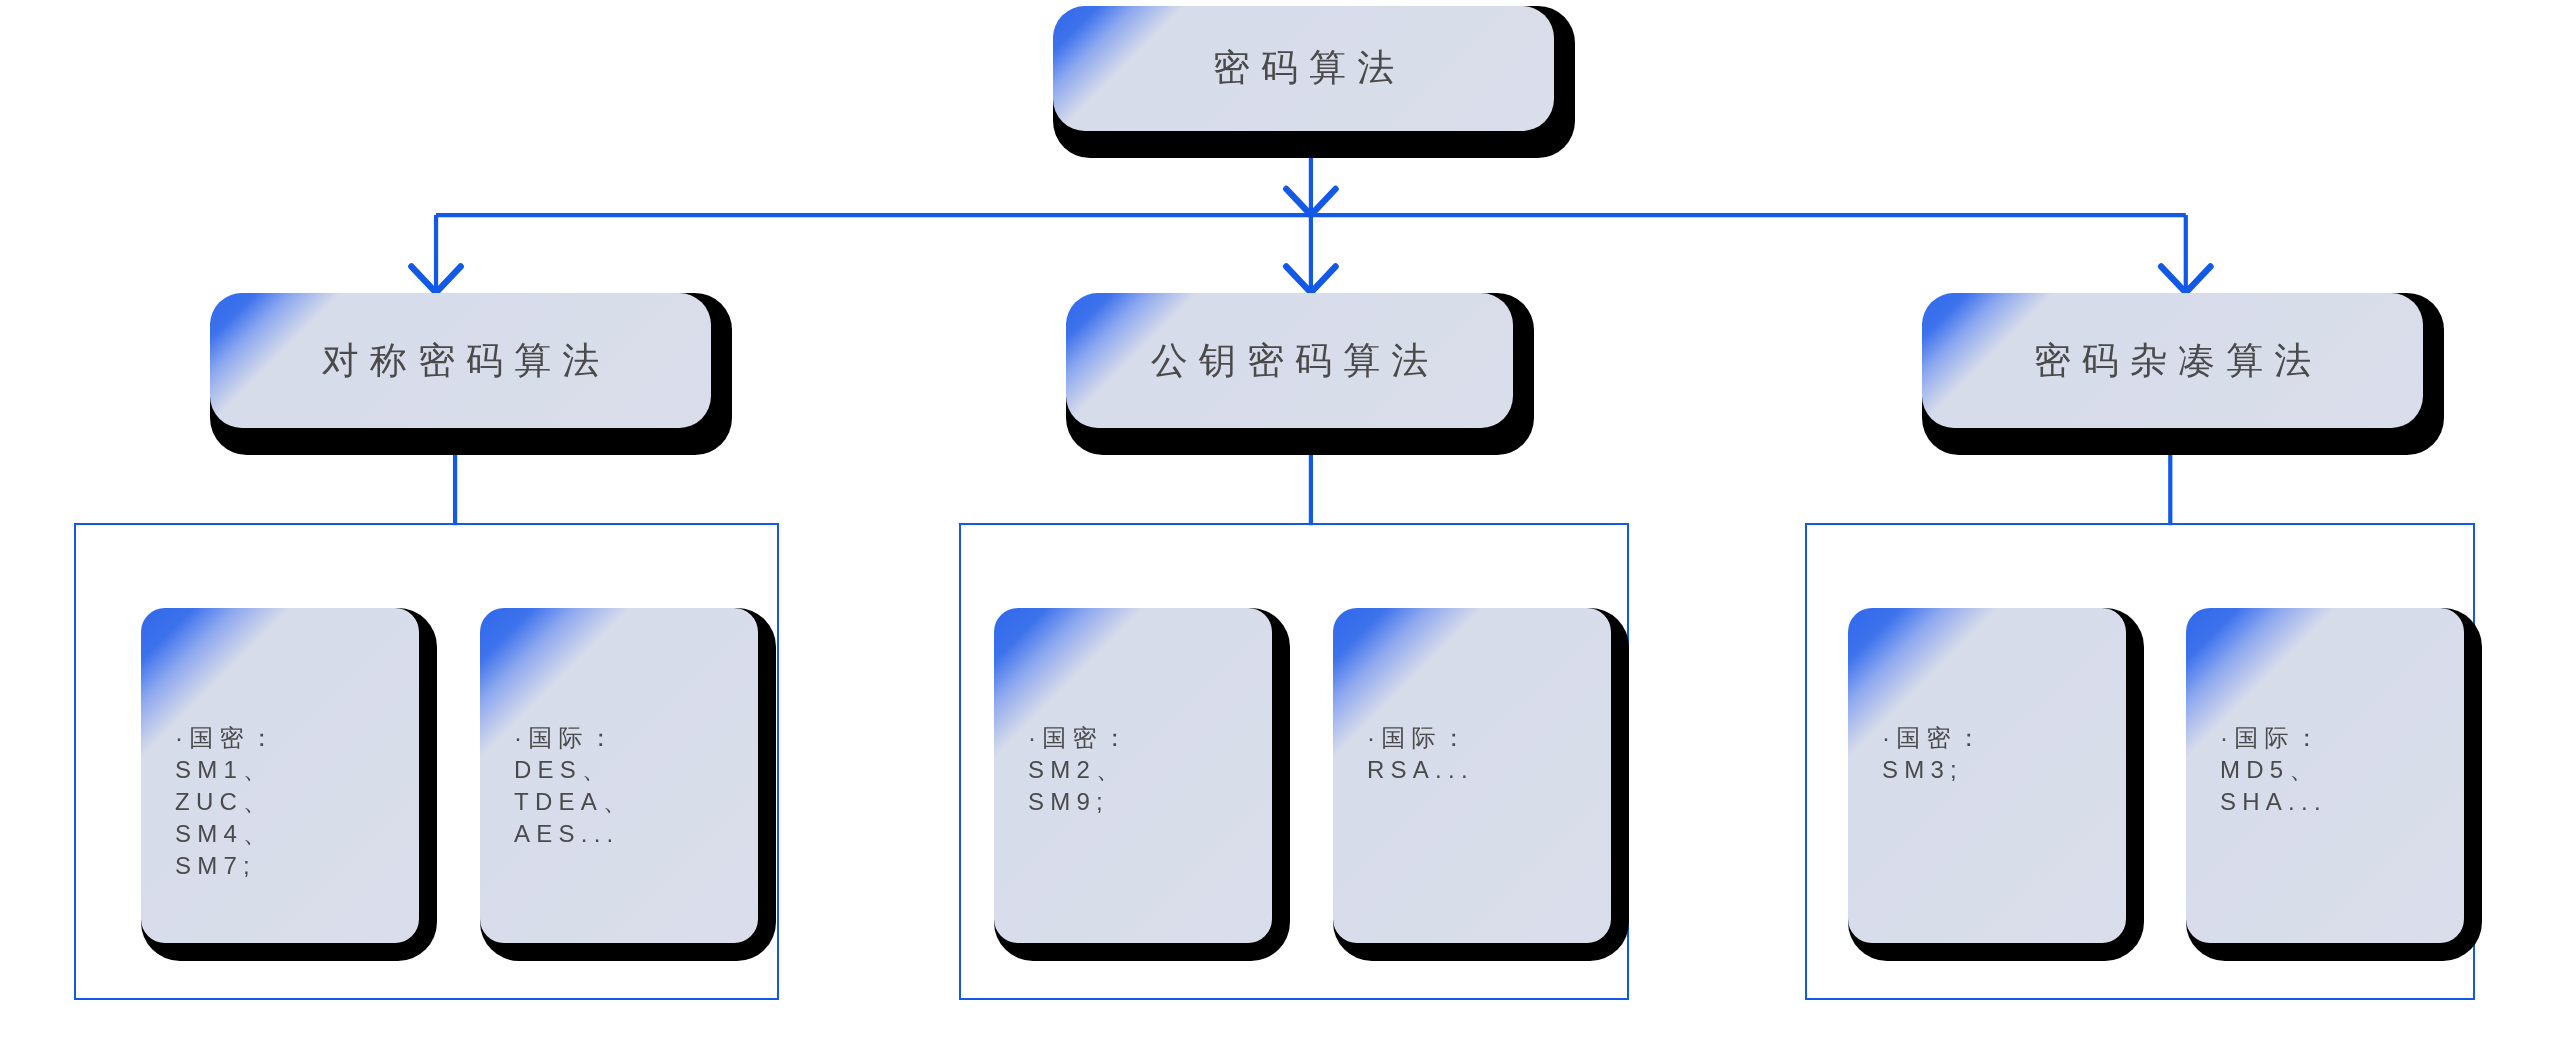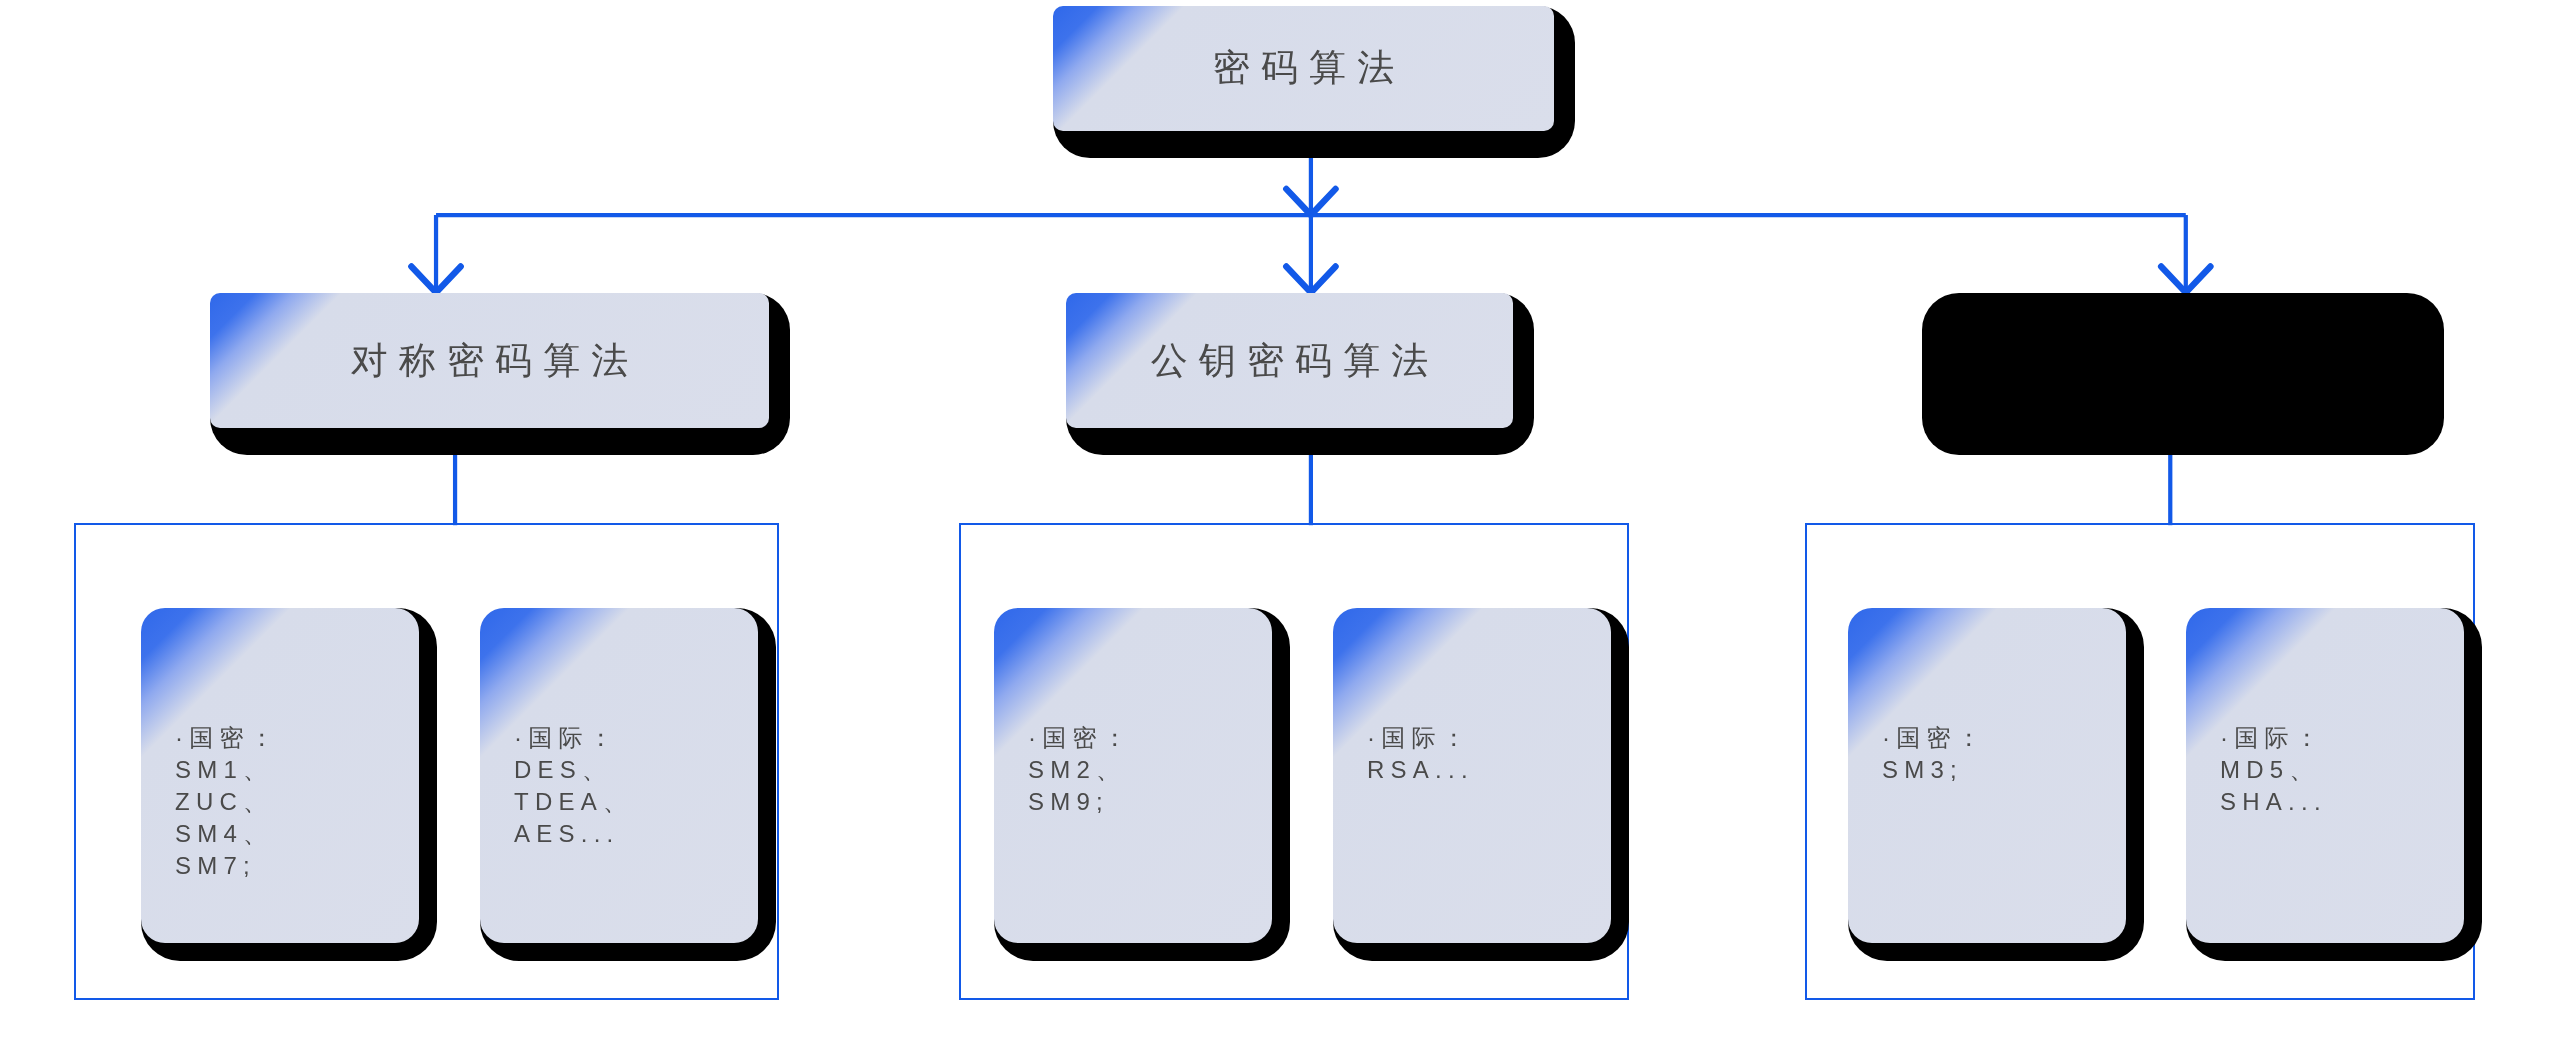--- a/index.html
+++ b/index.html
@@ -76,21 +76,21 @@
   }
 
   
   .node-head { }
   .node-head .shadow { border-radius: 37px; }
   .node-head .face {
     left: 0;
     top: 0;
     right: 21px;
     bottom: 27px;
-    border-radius: 10px;
+    border-radius: 32px;
   }
   .node-head .label {
     font-size: 37px;
   }
 
   
   .node-card .shadow { border-radius: 39px; }
   .node-card .face {
     left: 0;
     top: 0;
@@ -151,36 +151,39 @@
   <div class="group-frame" style="left:959px; top:523px; width:670px; height:477px;"></div>
   <div class="group-frame" style="left:1805px; top:523px; width:670px; height:477px;"></div>
 
   <div class="node node-head" style="left:1053px; top:5.6px; width:522px; height:152px;">
     <div class="shadow"></div>
     <div class="face">
       <span class="label">密码算法</span>
     </div>
   </div>
 
-  <div class="node node-head" style="left:210px; top:293px; width:580px; height:162px;">
+  <div class="node node-head" style="left:210px; top:293px; width:522px; height:162px;">
     <div class="shadow"></div>
     <div class="face">
       <span class="label">对称密码算法</span>
     </div>
   </div>
 
   <div class="node node-head" style="left:1066px; top:293px; width:468px; height:162px;">
     <div class="shadow"></div>
     <div class="face">
       <span class="label">公钥密码算法</span>
     </div>
   </div>
 
   <div class="node node-head" style="left:1922px; top:293px; width:522px; height:162px;">
     <div class="shadow"></div>
+    <div class="face">
+      <span class="label">密码杂凑算法</span>
+    </div>
   </div>
 
   <div class="node node-card" style="left:141px; top:608px; width:296px; height:353px;">
     <div class="shadow"></div>
     <div class="face">
       <div class="card-text">·国密：
 SM1、
 ZUC、
 SM4、
 SM7;</div>

